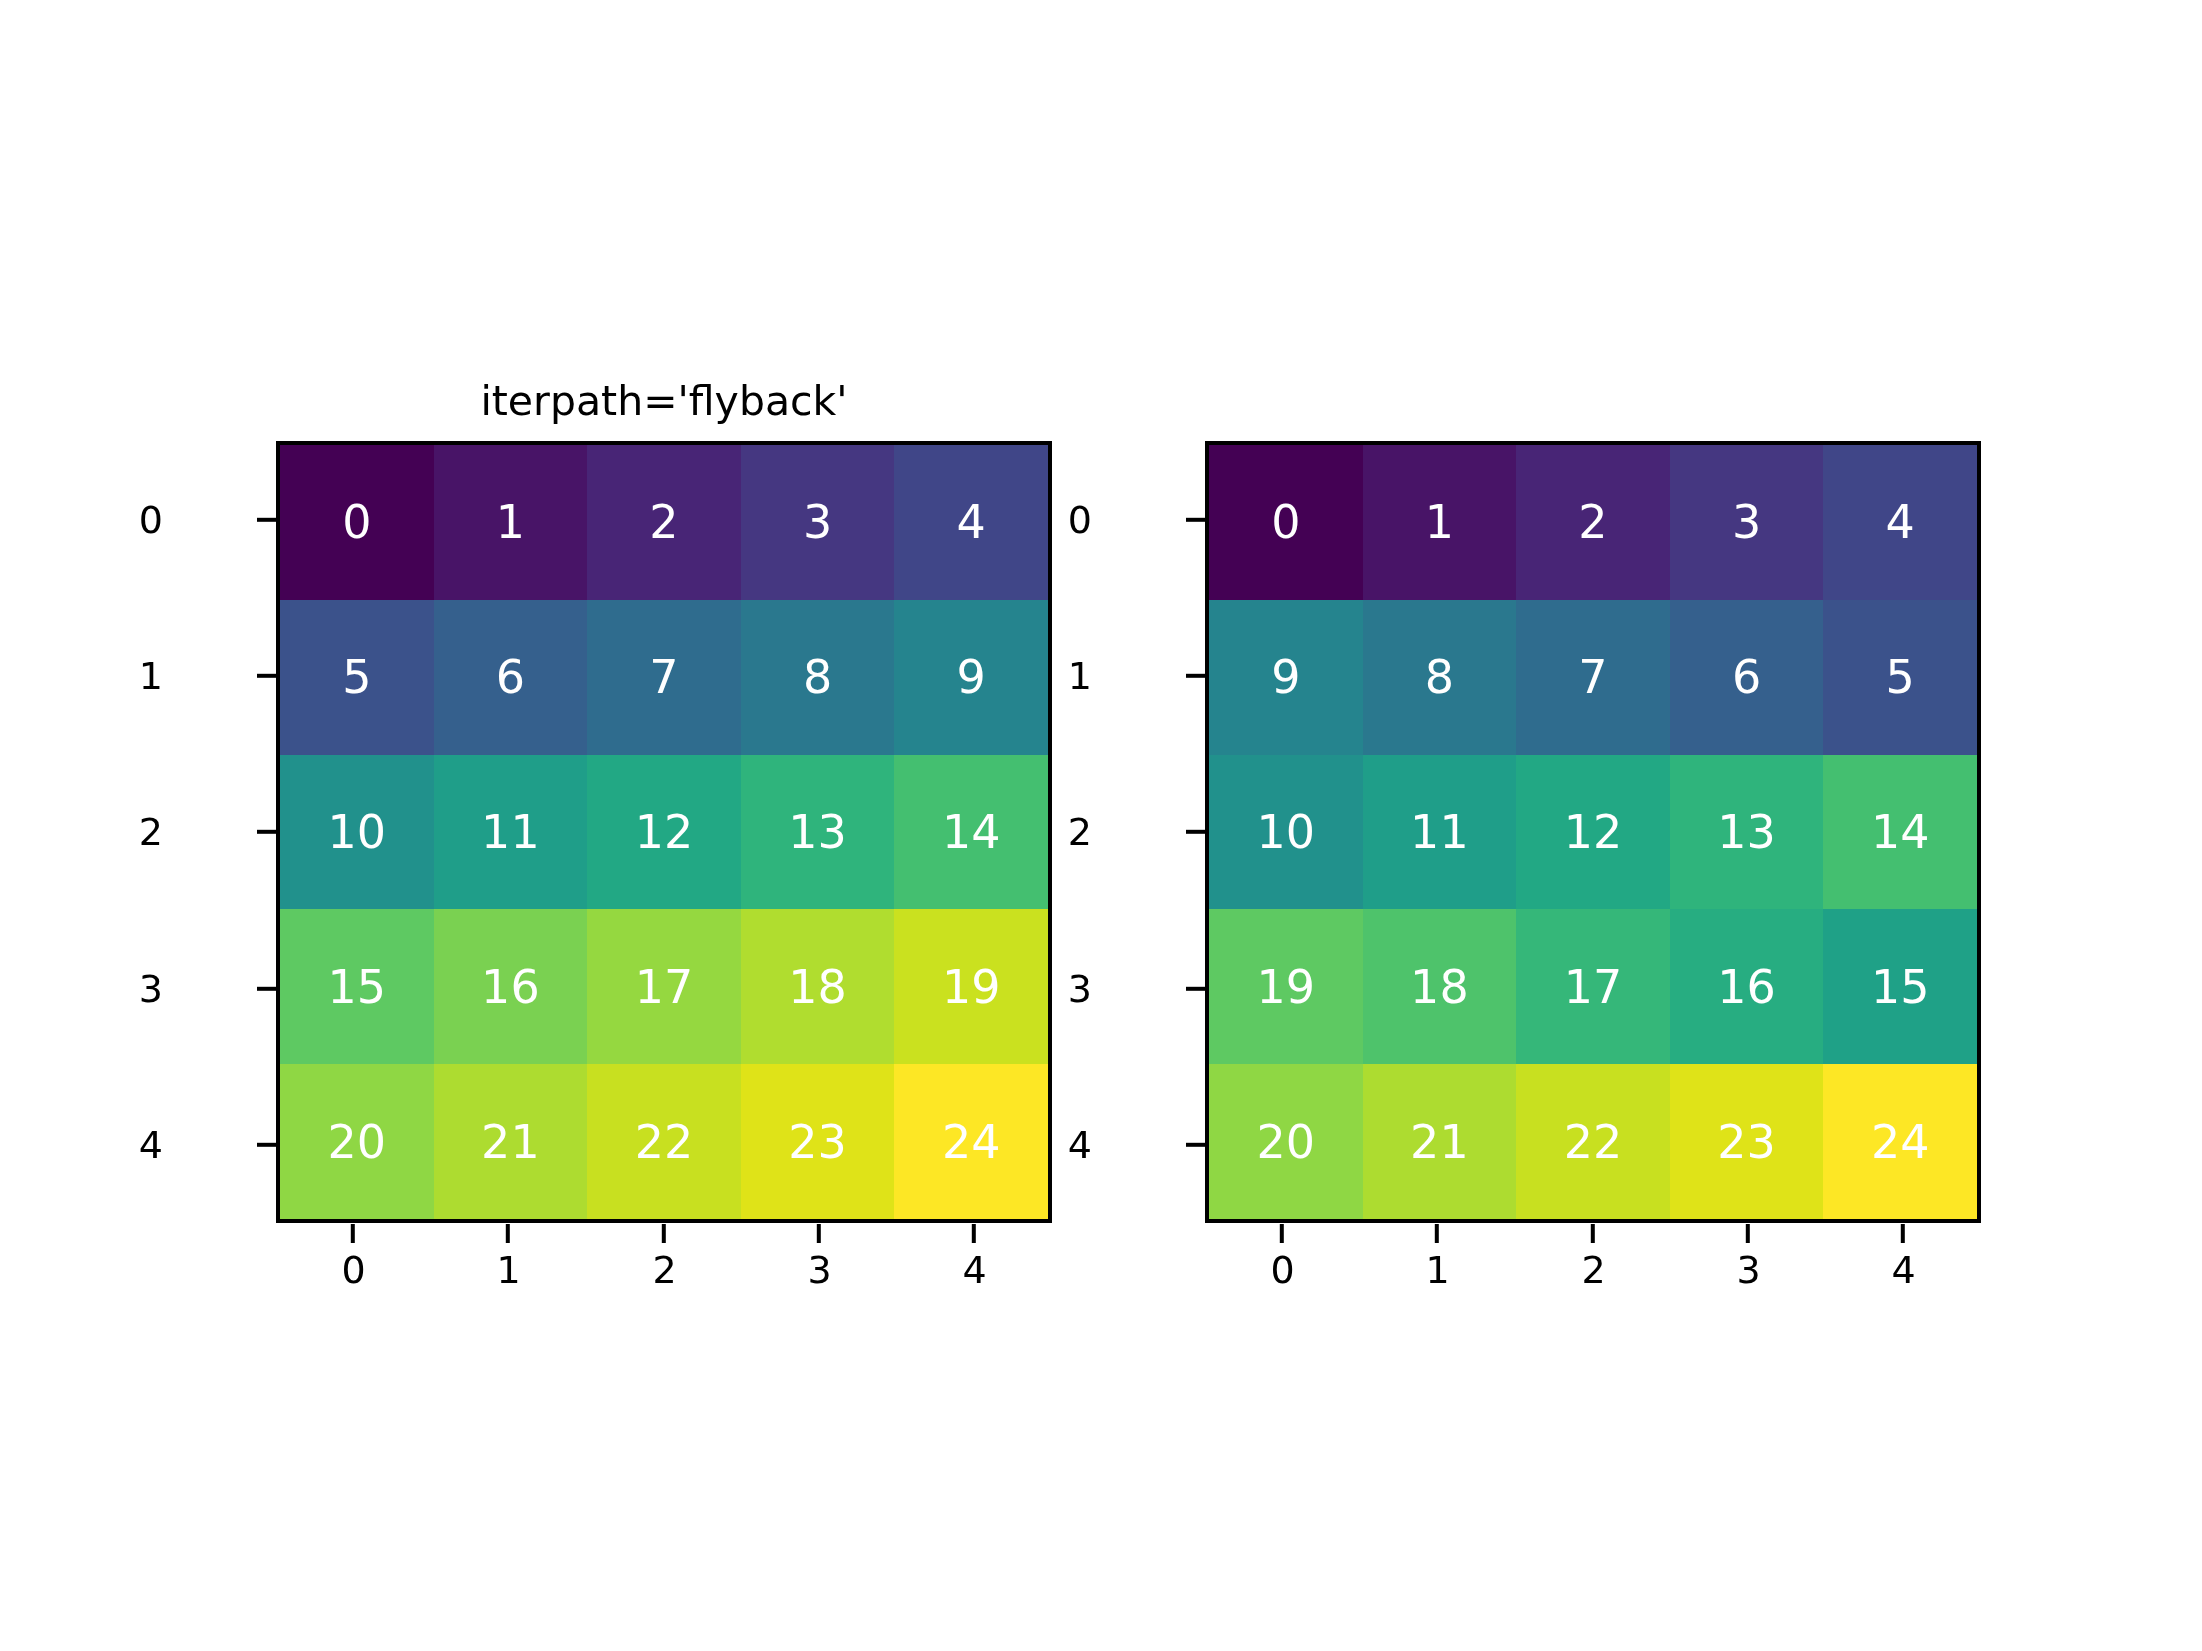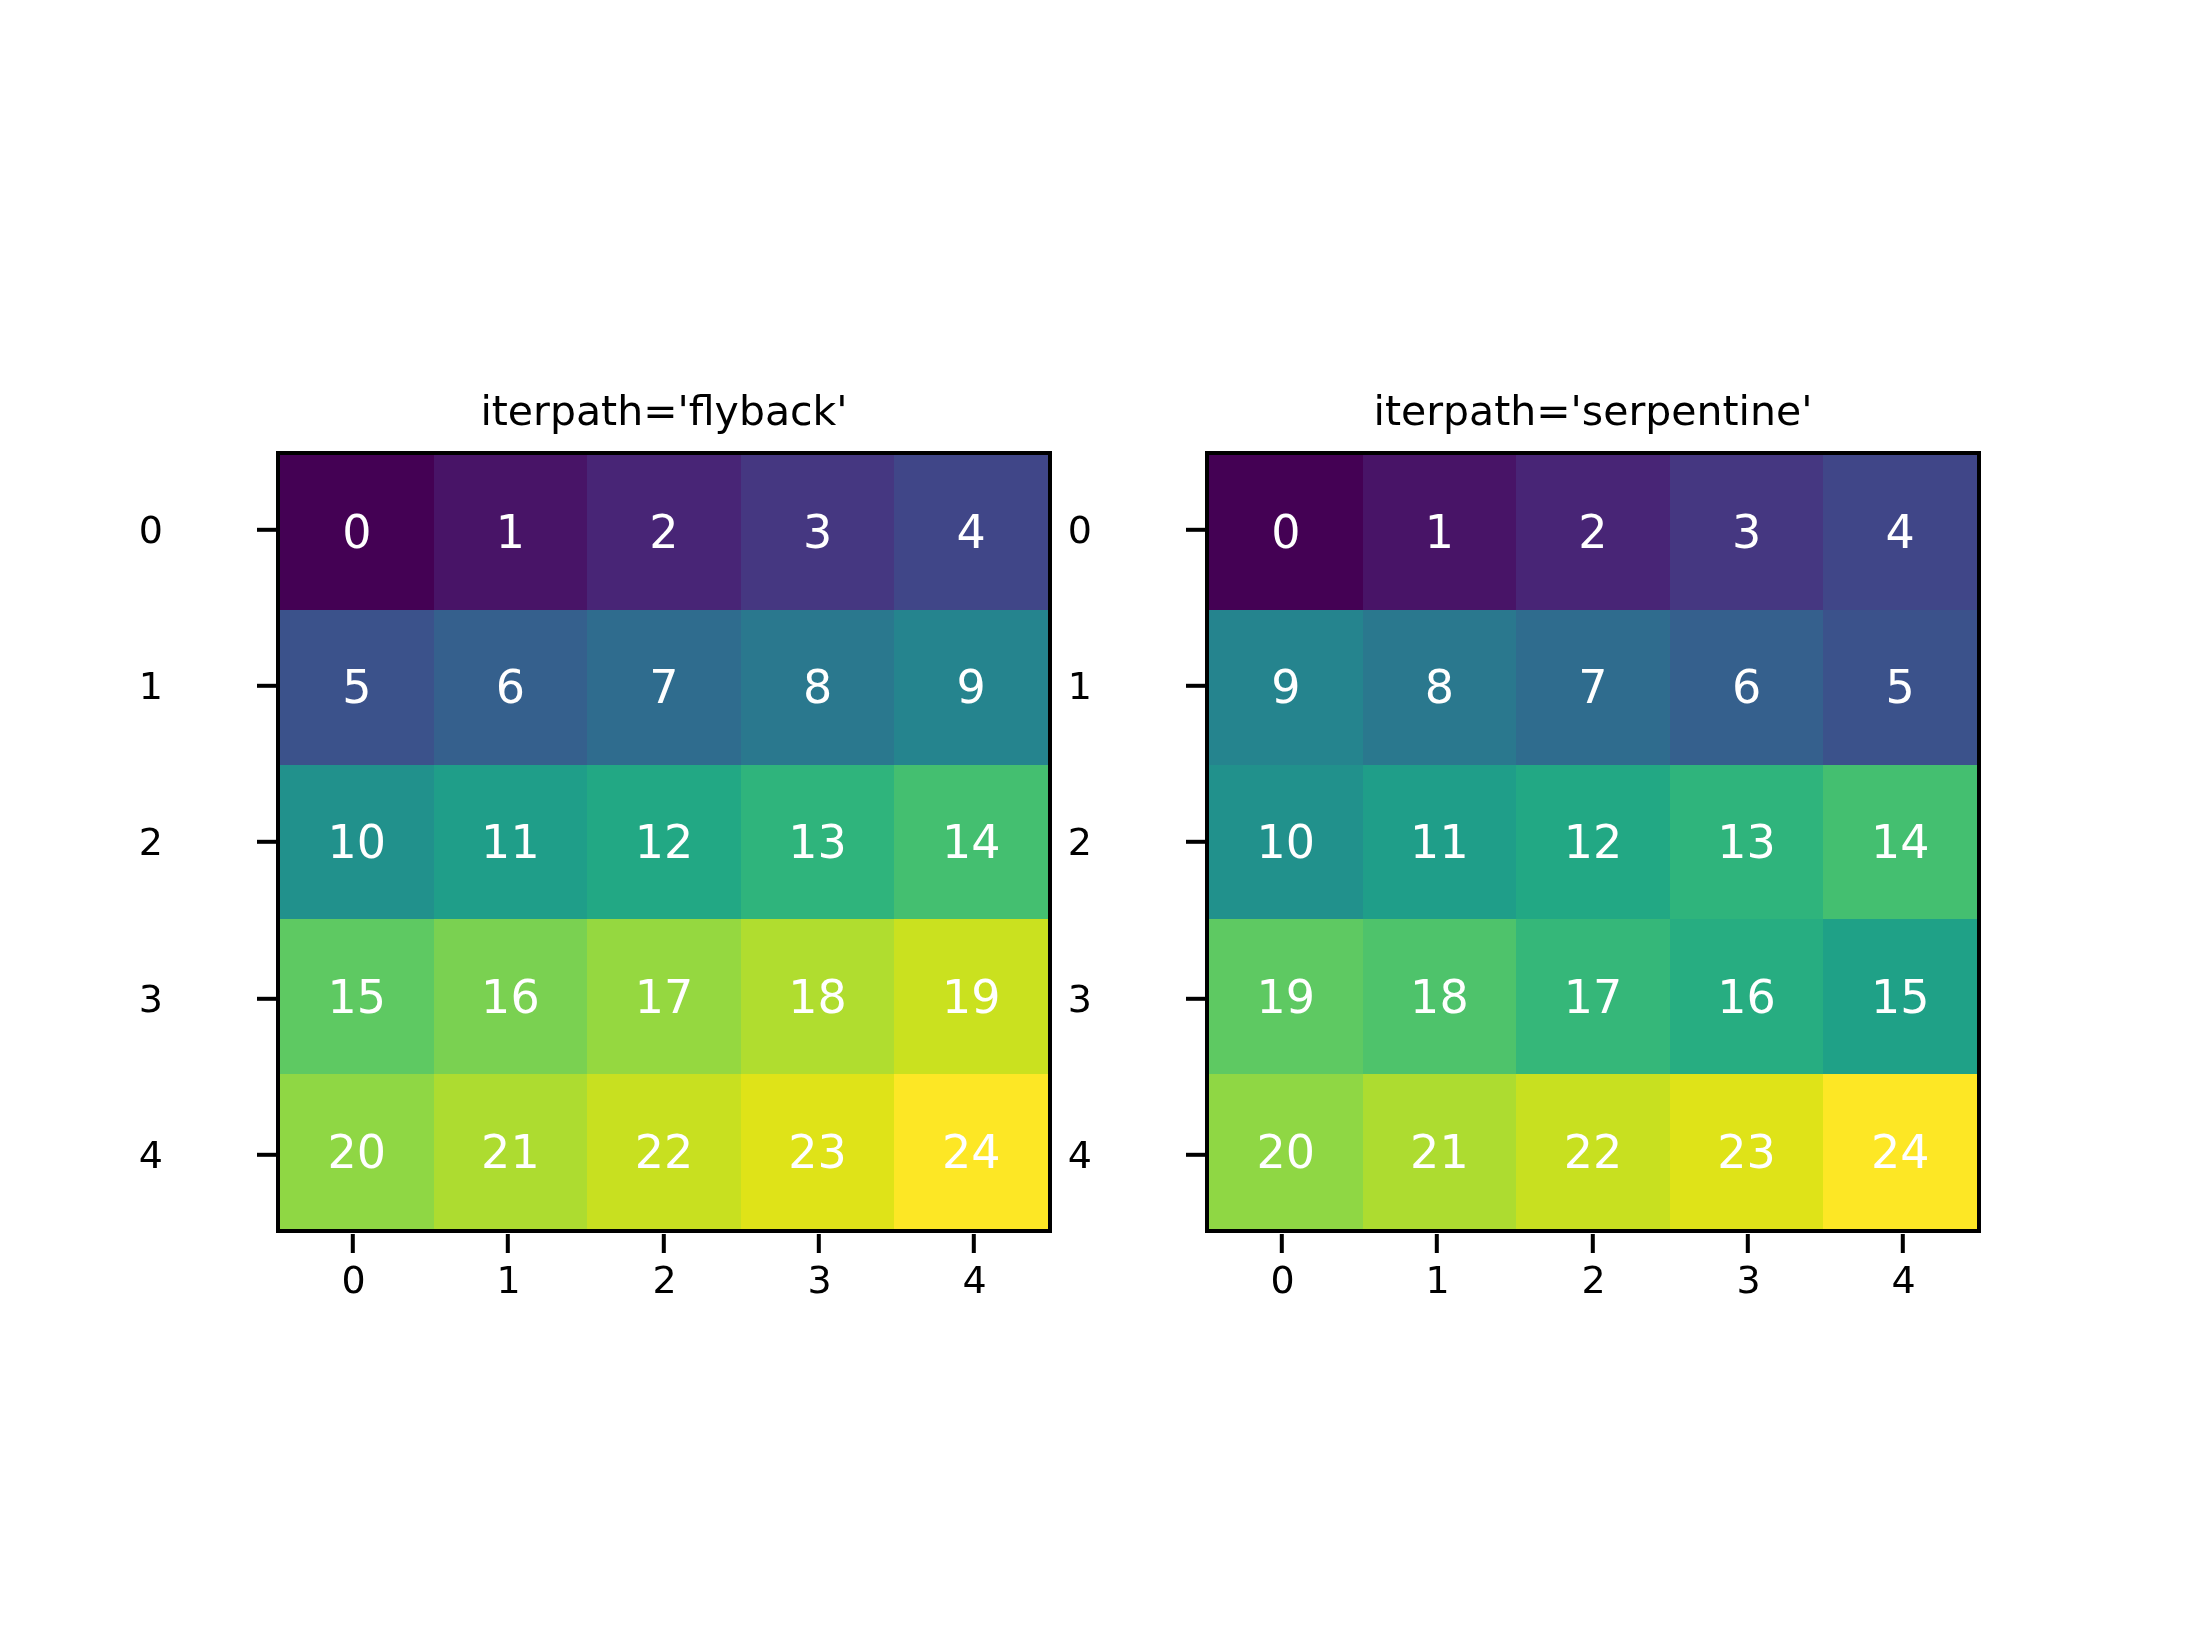--- a/index.html
+++ b/index.html
@@ -19,21 +19,21 @@
     position: absolute;
     left: 0;
     top: 0;
     width: 2203px;
     height: 1652px;
     background: #ffffff;
   }
 
   .panel {
     position: absolute;
-    top: 380px;
+    top: 370px;
     width: 847px;
     height: 929px;
   }
   .panel-left  { left: 205px; }
   .panel-right { left: 1134px; }
 
   .panel-title {
     position: absolute;
     left: 0;
     top: 0;
@@ -234,21 +234,20 @@
           </div>
           <div class="cell" style="background: rgb(253, 231, 37);">
             <span class="cell-label" style="color: rgb(255, 255, 255);">24</span>
           </div>
         </div>
     </div>
   </div>
 
   <div class="panel panel-right">
 
-    <div class="panel-title">iterpath='serpentine'</div>
 
     <div class="ytick" style="top:150px;"></div>
     <div class="ytick-label" style="top:150px;">0</div>
     <div class="ytick" style="top:306px;"></div>
     <div class="ytick-label" style="top:306px;">1</div>
     <div class="ytick" style="top:462px;"></div>
     <div class="ytick-label" style="top:462px;">2</div>
     <div class="ytick" style="top:619px;"></div>
     <div class="ytick-label" style="top:619px;">3</div>
     <div class="ytick" style="top:775px;"></div>

